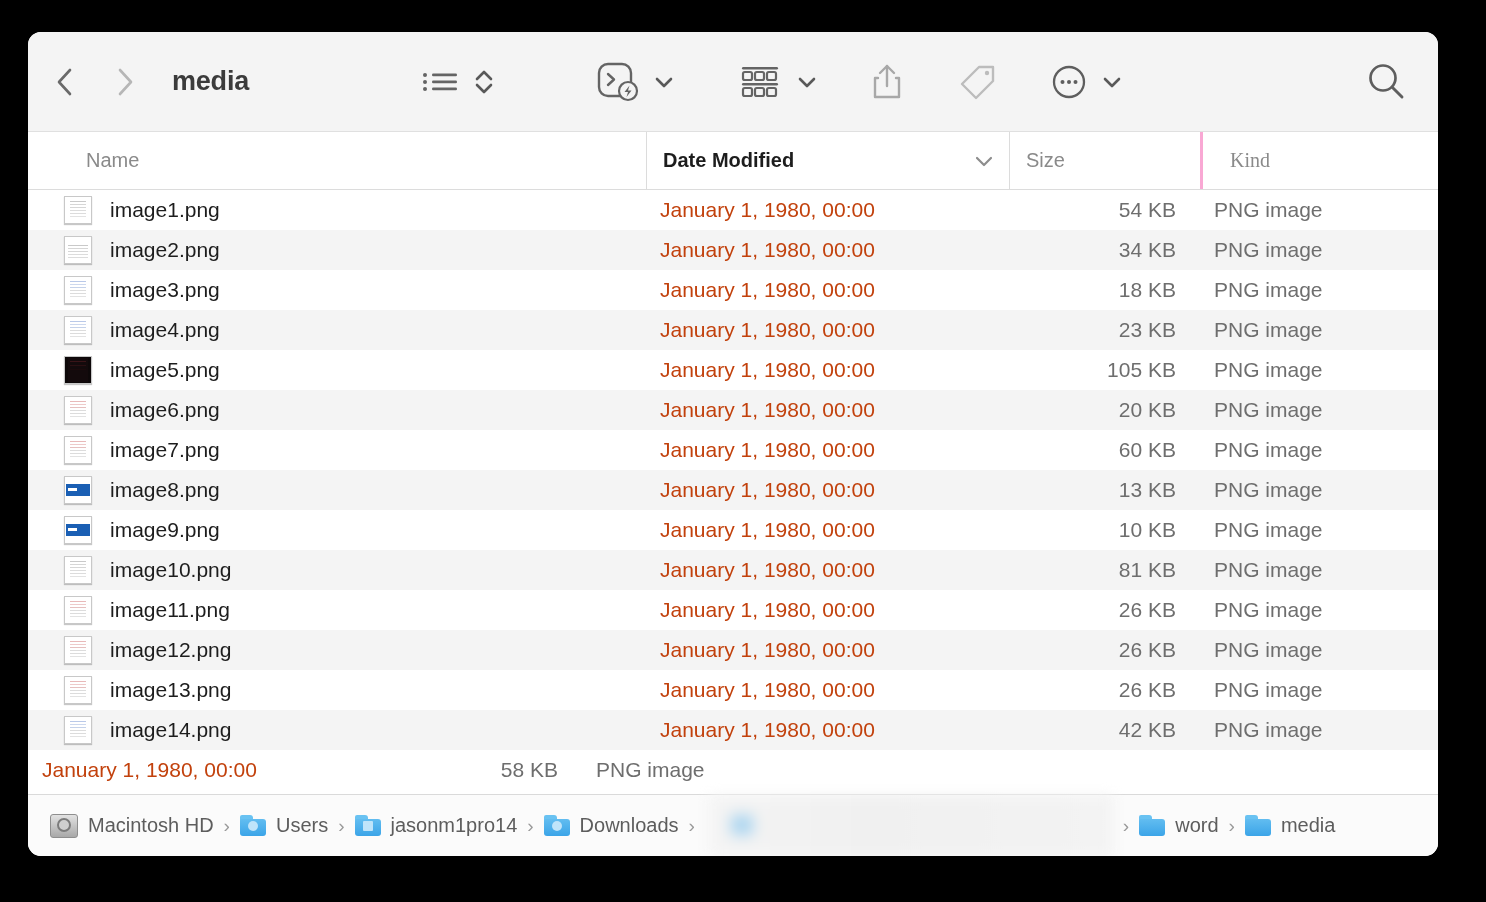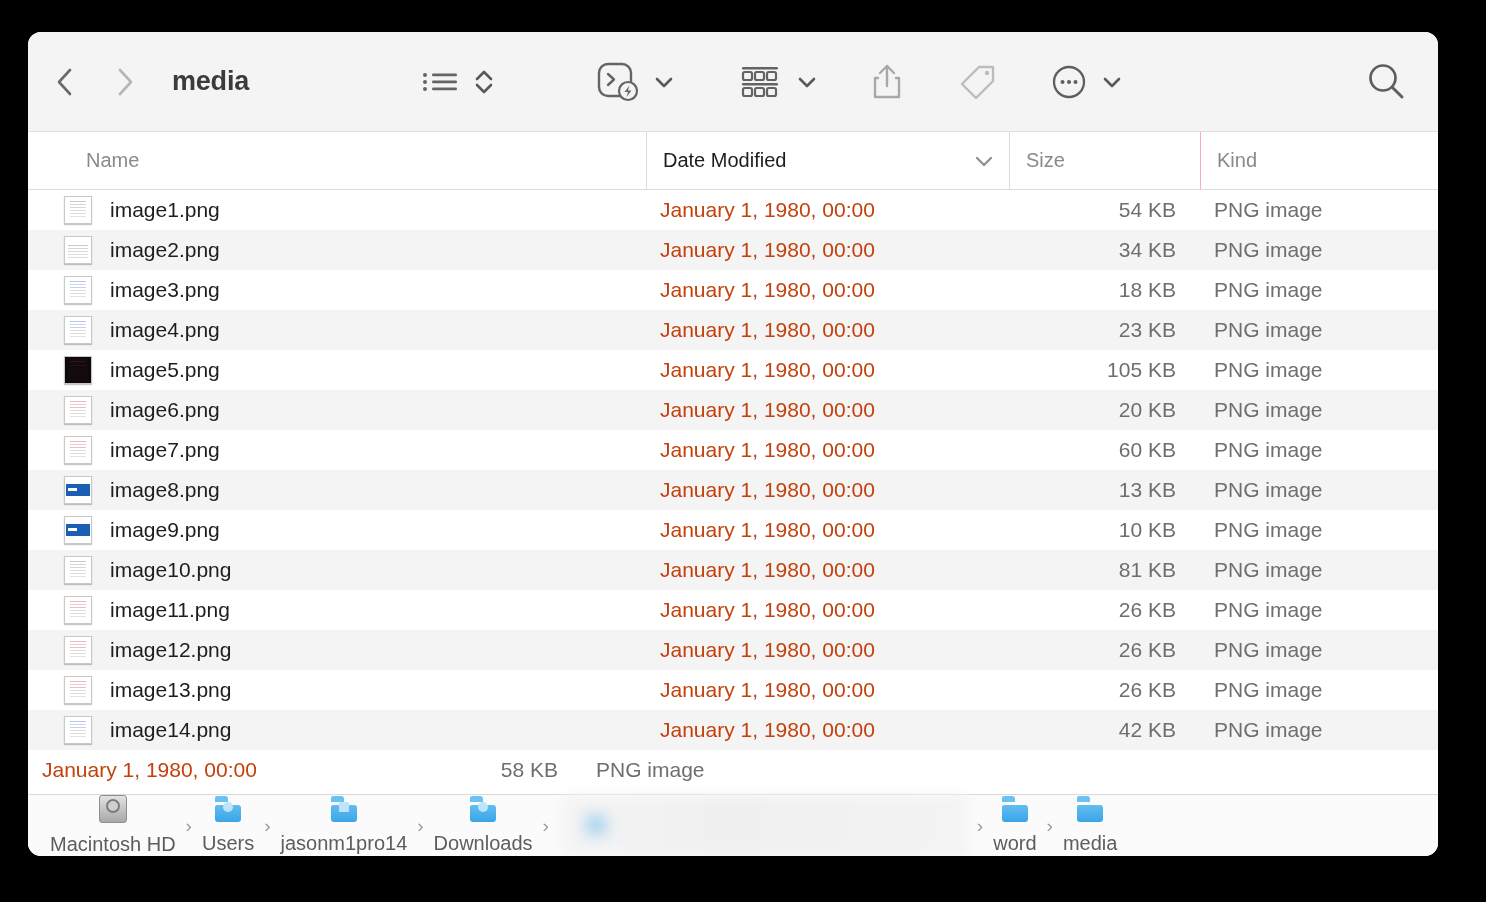--- a/index.html
+++ b/index.html
@@ -76,23 +76,23 @@
   }
   .col {
     height:100%;
     display:flex;
     align-items:center;
     position:relative;
   }
   .col-name  { width:618px; padding-left:58px; }
   .col-date  { width:363px; padding-left:16px; border-left:1px solid #dcdcdc; justify-content:space-between; padding-right:14px; }
   .col-size  { width:191px; padding-left:16px; border-left:1px solid #dcdcdc; }
-  .col-kind  { flex:1;      padding-left:16px; border-left:1px solid #f9a8d4; }
+  .col-kind  { flex:1;      padding-left:27px; border-left:3px solid #f9a8d4;font-family:Liberation Serif, serif; }
   .col-label { color:#8a8a8a; font-weight:normal; }
-  .col-label.active { color:#1d1d1d; font-weight:normal; }
+  .col-label.active { color:#1d1d1d; font-weight:bold; }
   .sort-chevron { color:#8d8d8d; display:flex; align-items:center; }
 
   
   .file-list {
     flex:1;
     overflow:hidden;
     background:#fff;
     position:relative;
   }
   .file-row {
@@ -161,21 +161,21 @@
     border-top:1px solid #dadada;
     display:flex;
     align-items:center;
     padding-left:22px;
     padding-right:18px;
     font-size:20px;
     color:#5d5d5d;
     position:relative;
     z-index:5;
   }
-  .crumb { display:flex; align-items:center; gap:10px; white-space:nowrap;flex-direction:column; }
+  .crumb { display:flex; align-items:center; gap:10px; white-space:nowrap; }
   .crumb-sep { color:#9a9a9a; margin:0 10px; font-size:19px; }
   .crumb-label { color:#5d5d5d; }
 
   .folder-ic { width:26px; height:21px; flex:0 0 26px; position:relative; }
   .folder-ic .body {
     position:absolute; left:0; bottom:0; width:26px; height:17px;
     background:linear-gradient(#62bdf0,#3ba4e8);
     border-radius:2px 3px 3px 3px;
   }
   .folder-ic .tab {

